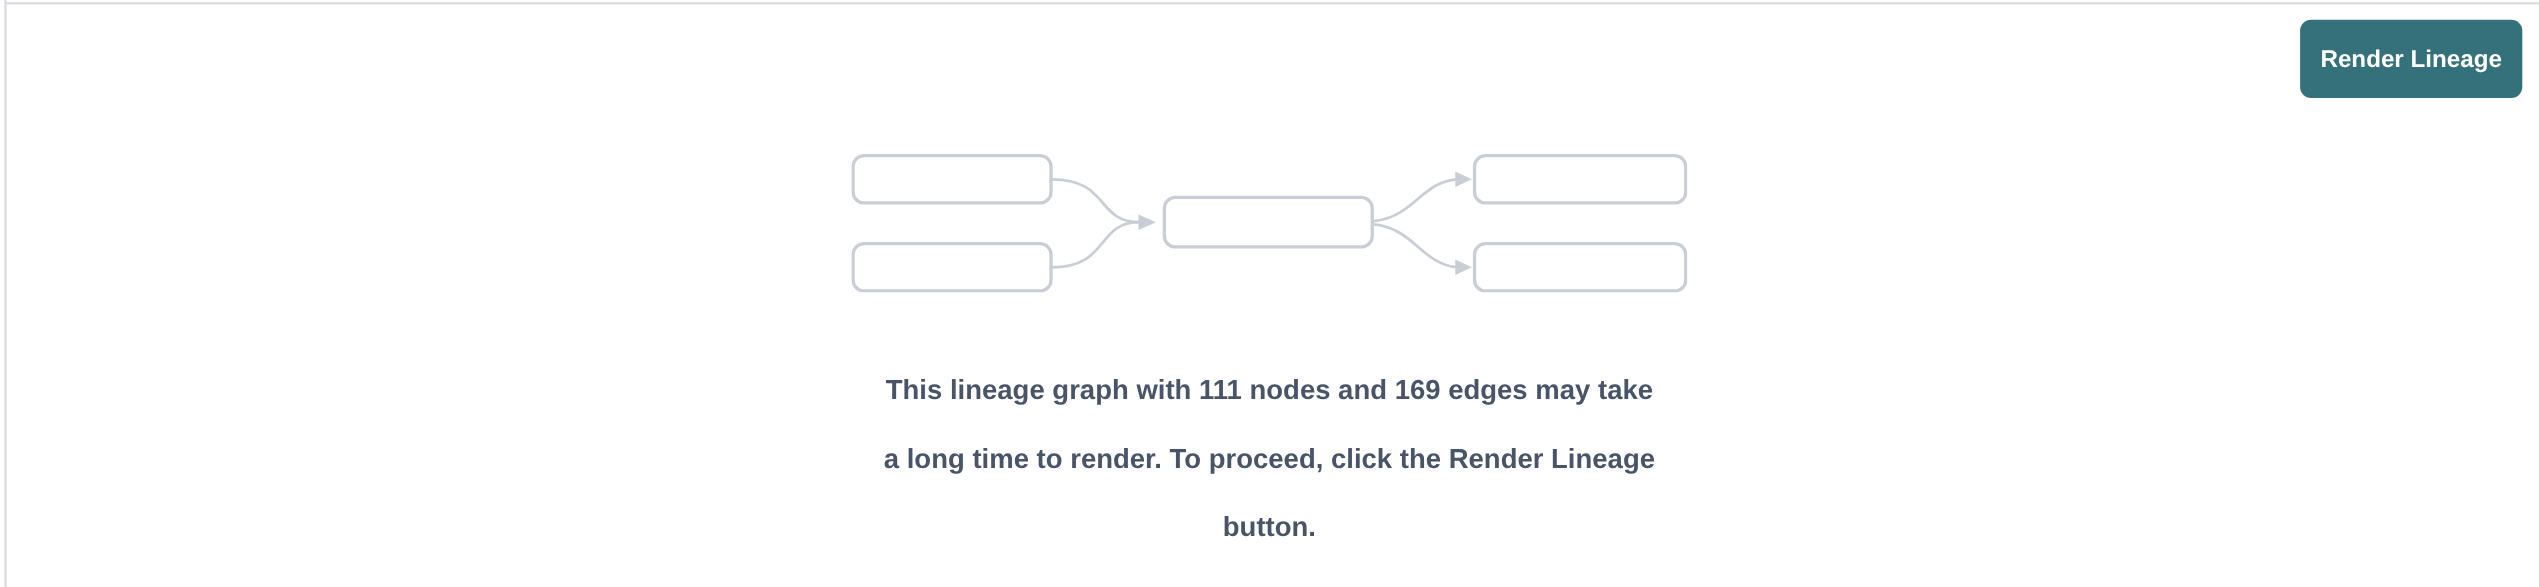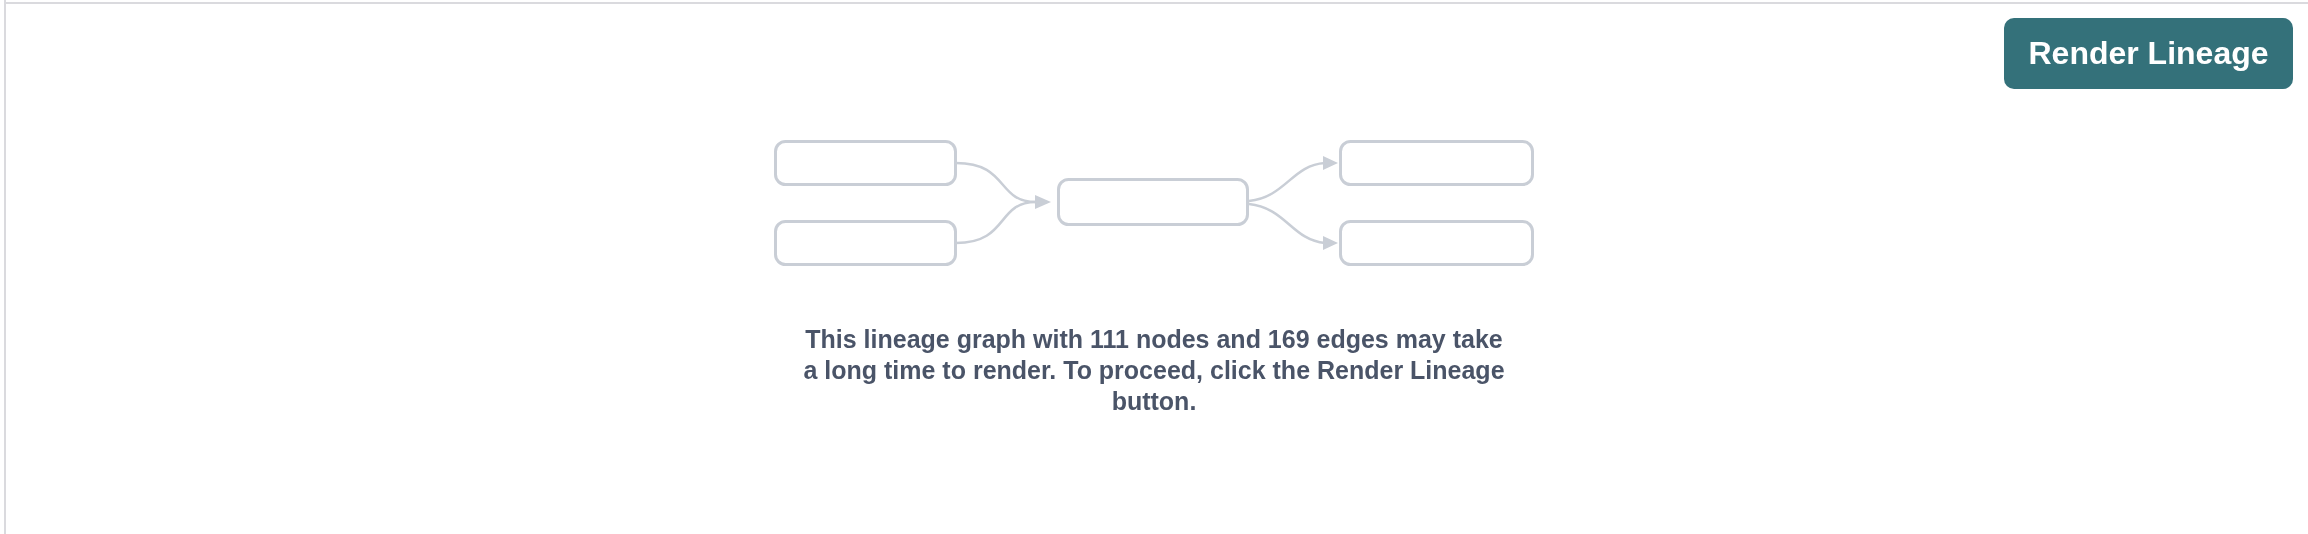--- a/index.html
+++ b/index.html
@@ -22,26 +22,26 @@
   .panel-border-left{
     position:absolute;left:4px;top:0;bottom:0;width:2px;
     background:var(--panel-border);
   }
   .panel-border-top{
     position:absolute;left:4px;right:0;top:2px;height:2px;
     background:var(--panel-border);
   }
   .render-btn{
     position:absolute;top:18px;right:15px;
-    width:289px;height:71px;
+    width:202px;height:71px;
     display:flex;align-items:center;justify-content:center;
     background:var(--button-bg);color:var(--button-text);
     border:none;border-radius:10px;
     font-family:"Liberation Sans", sans-serif;
-    font-size:32px;font-weight:bold;cursor:pointer;
+    font-size:22px;font-weight:bold;cursor:pointer;
   }
   .content{
     position:absolute;top:140px;left:50%;transform:translateX(-50%);
     display:flex;flex-direction:column;align-items:center;
   }
   .graphic{display:block;width:760px;height:126px;}
   .graphic .node{
     fill:#ffffff;stroke:var(--graphic-stroke);stroke-width:3;
   }
   .graphic .edge{
@@ -49,21 +49,21 @@
   }
   .graphic .arrow{
     fill:var(--graphic-stroke);stroke:none;
   }
   .warning{
     margin-top:58px;
     max-width:810px;
     text-align:center;
     white-space:pre-line;
     color:var(--message-text);
-    font-size:25px;font-weight:bold;line-height:31px;
+    font-size:25px;font-weight:bold;line-height:62px;
   }
 </style>
 </head>
 <body>
 
 <div class="panel">
   <div class="panel-border-top"></div>
   <div class="panel-border-left"></div>
 
   <button class="render-btn">Render Lineage</button>

